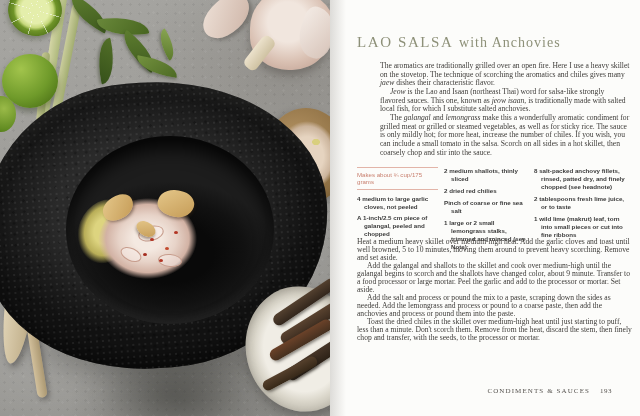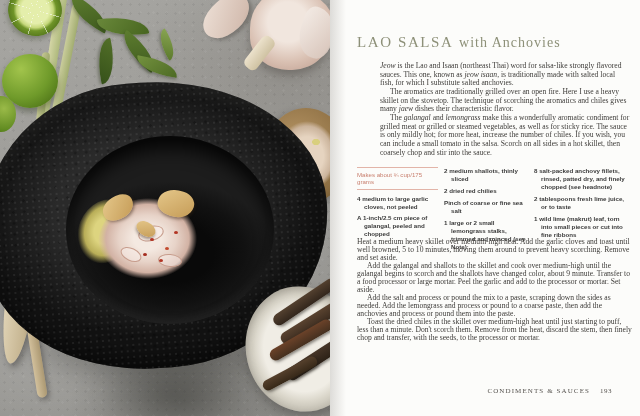--- a/index.html
+++ b/index.html
@@ -223,22 +223,22 @@
 </div>
 
 <div class="text-page">
 
   <div class="title">
     <span class="title-main">LAO SALSA</span>
     <span class="title-sub">with Anchovies</span>
   </div>
 
   <div class="intro">
+    <p><span>The aromatics are traditionally grilled over an open fire. Here I use a heavy skillet on the stovetop. The technique of scorching the aromatics and chiles gives many </span><i>jaew</i><span> dishes their characteristic flavor.</span></p>
     <p><i>Jeow</i><span> is the Lao and Isaan (northeast Thai) word for salsa-like strongly flavored sauces. This one, known as </span><i>jeow isaan</i><span>, is traditionally made with salted local fish, for which I substitute salted anchovies.</span></p>
-    <p><span>The aromatics are traditionally grilled over an open fire. Here I use a heavy skillet on the stovetop. The technique of scorching the aromatics and chiles gives many </span><i>jaew</i><span> dishes their characteristic flavor.</span></p>
     <p><span>The </span><i>galangal</i><span> and </span><i>lemongrass</i><span> make this a wonderfully aromatic condiment for grilled meat or grilled or steamed vegetables, as well as for sticky rice. The sauce is only mildly hot; for more heat, increase the number of chiles. If you wish, you can include a small tomato in the salsa. Scorch on all sides in a hot skillet, then coarsely chop and stir into the sauce.</span></p>
   </div>
 
   <div class="ingredients">
     <div class="col1">
       <div class="yield">Makes about ¾ cup/175 grams</div>
       <div class="ing-item">4 medium to large garlic cloves, not peeled</div>
       <div class="ing-item">A 1-inch/2.5 cm piece of galangal, peeled and chopped</div>
     </div>
     <div class="col2">

